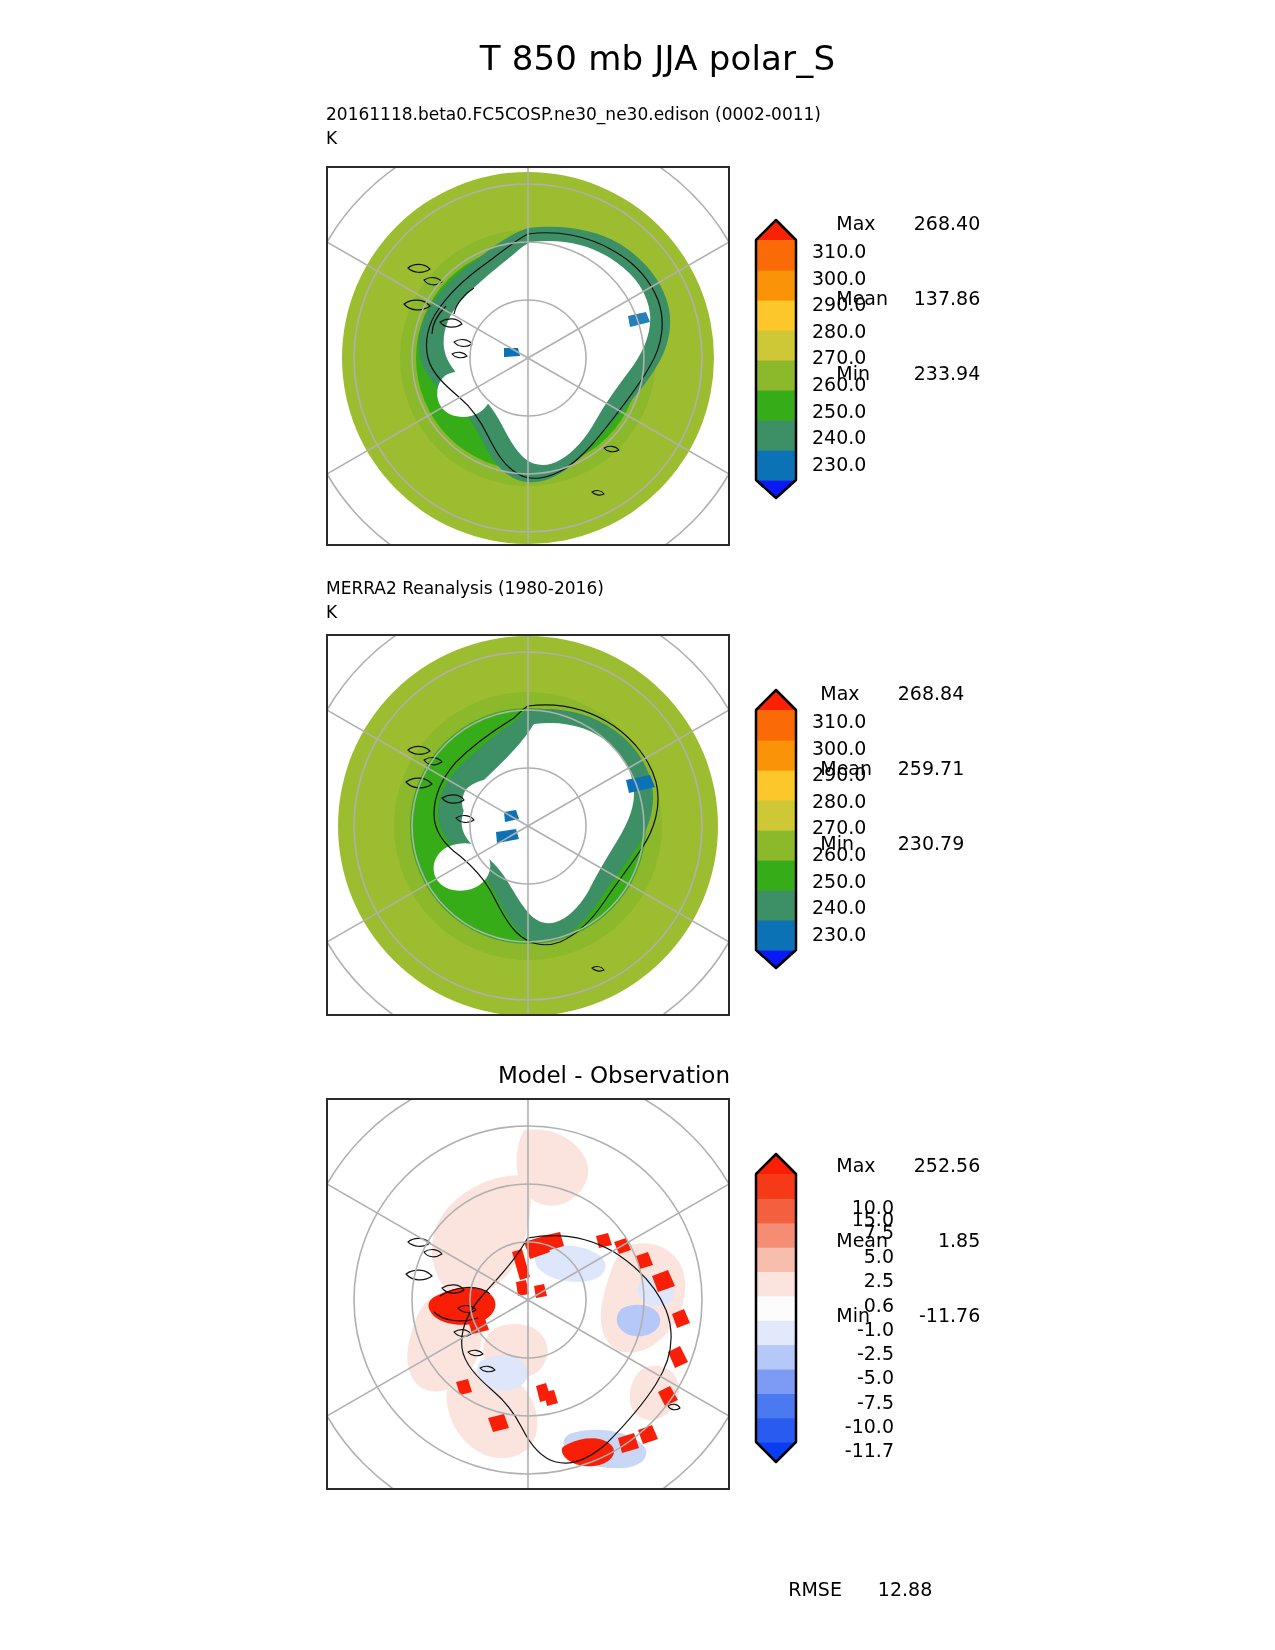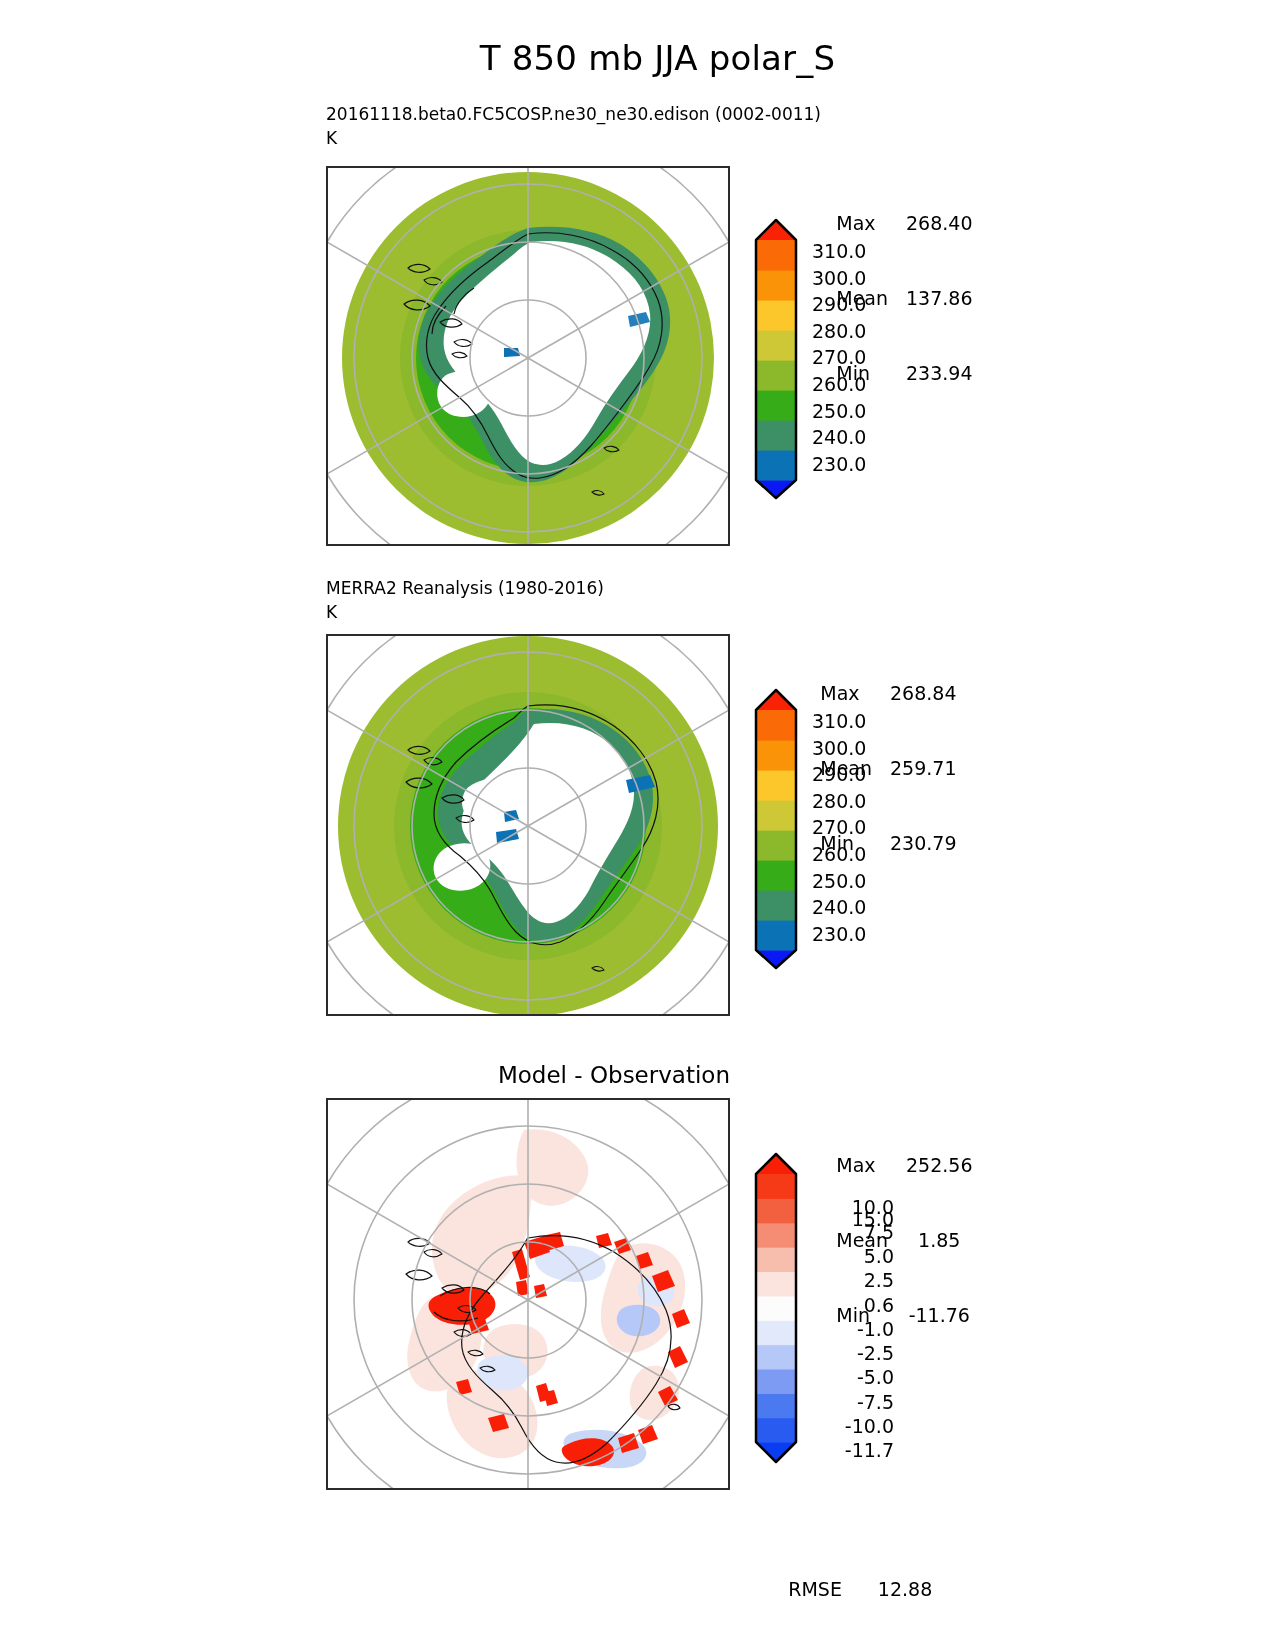--- a/index.html
+++ b/index.html
@@ -61,21 +61,21 @@
   .stats .row { display: block; height: 25px; }
   .stats .lab {
     display: inline-block;
     width: 62px;
     text-align: left;
     margin-left: 48px;
   }
   .stats .val {
     display: inline-block;
     width: 82px;
-    text-align: center;
+    text-align: right;
   }
 
   
   .cbar { position: absolute; }
   .cbar-swatches { position: absolute; left: 0; top: 0; }
   .cbar-labels {
     position: absolute;
     font-size: 19px;
   }
   .cbar-labels .cl {

